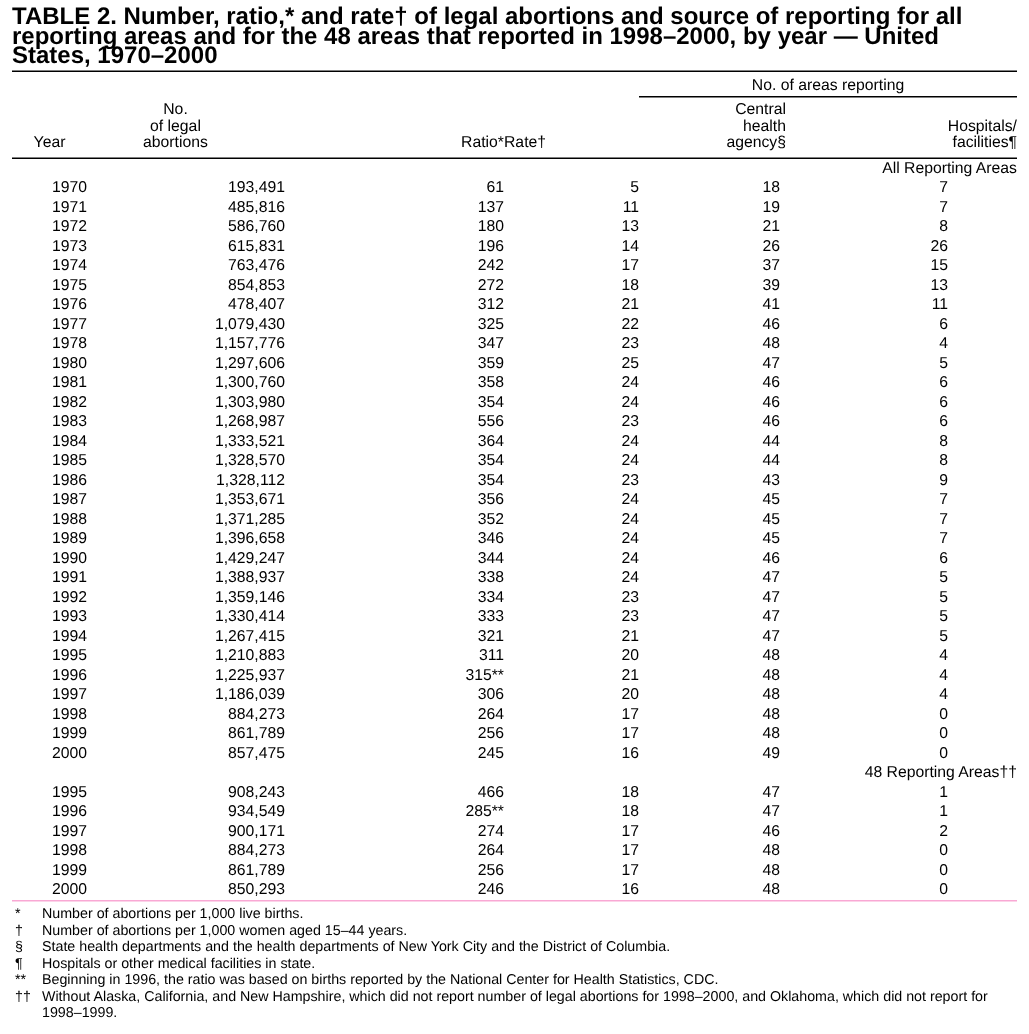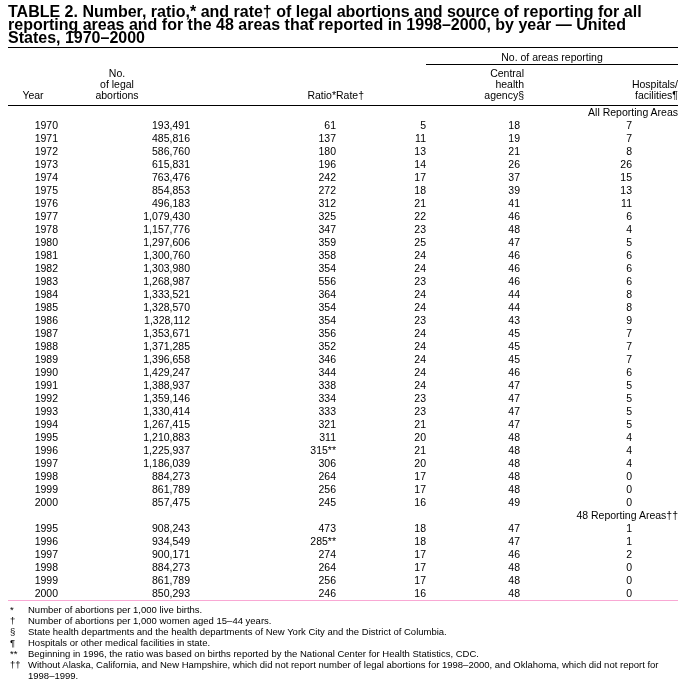--- a/index.html
+++ b/index.html
@@ -143,21 +143,21 @@
         <tr>
           <td class="c-year c0">1975</td>
           <td class="c-num c1">854,853</td>
           <td class="c-num c2">272</td>
           <td class="c-num c3">18</td>
           <td class="c-num c4">39</td>
           <td class="c-num c5">13</td>
         </tr>
         <tr>
           <td class="c-year c0">1976</td>
-          <td class="c-num c1">496,183</td>
+          <td class="c-num c1">478,407</td>
           <td class="c-num c2">312</td>
           <td class="c-num c3">21</td>
           <td class="c-num c4">41</td>
           <td class="c-num c5">11</td>
         </tr>
         <tr>
           <td class="c-year c0">1977</td>
           <td class="c-num c1">1,079,430</td>
           <td class="c-num c2">325</td>
           <td class="c-num c3">22</td>
@@ -339,21 +339,21 @@
           <td class="c-num c3">16</td>
           <td class="c-num c4">49</td>
           <td class="c-num c5">0</td>
         </tr>
         <tr>
           <td colspan="6" class="section-label">48 Reporting Areas††</td>
         </tr>
         <tr>
           <td class="c-year c0">1995</td>
           <td class="c-num c1">908,243</td>
-          <td class="c-num c2">473</td>
+          <td class="c-num c2">466</td>
           <td class="c-num c3">18</td>
           <td class="c-num c4">47</td>
           <td class="c-num c5">1</td>
         </tr>
         <tr>
           <td class="c-year c0">1996</td>
           <td class="c-num c1">934,549</td>
           <td class="c-num c2">285**</td>
           <td class="c-num c3">18</td>
           <td class="c-num c4">47</td>

